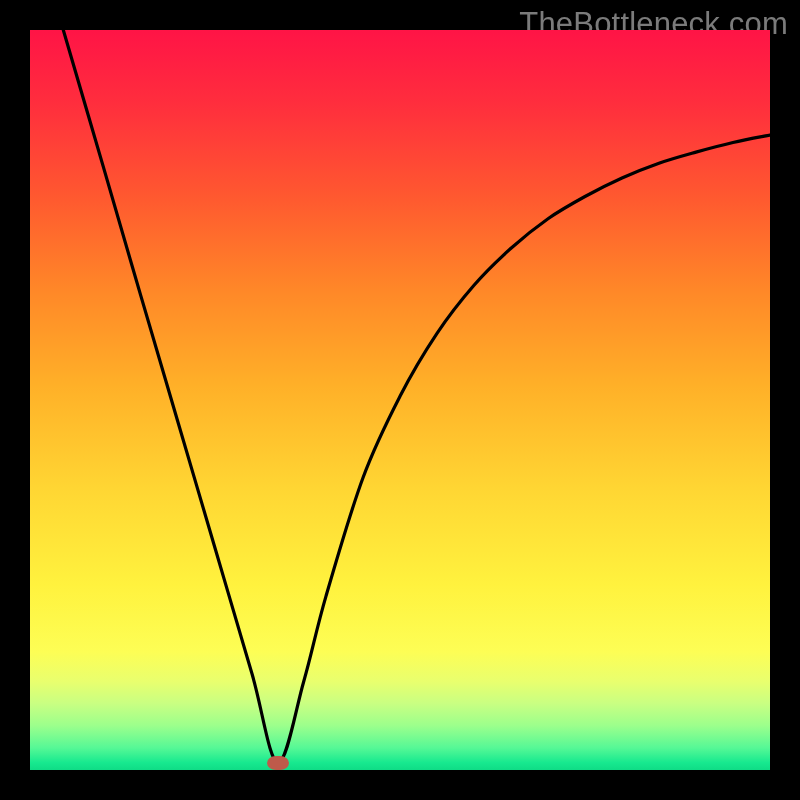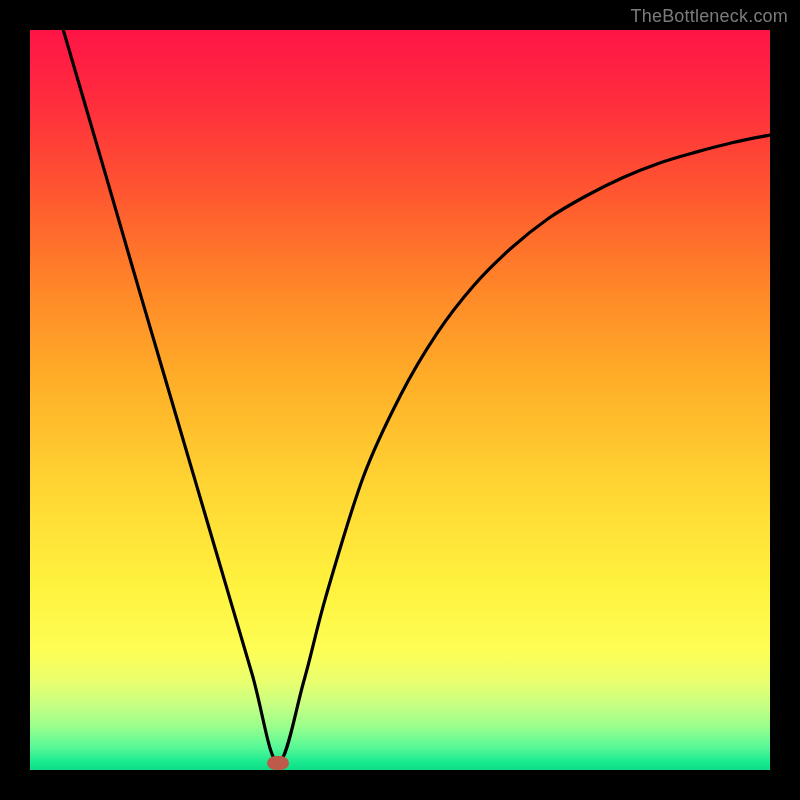--- a/index.html
+++ b/index.html
@@ -48,21 +48,21 @@
       #56f896 97%,
       #17e98f 99%,
       #0fdc86 100%
     );
   }
   .watermark {
     position: absolute;
     top: 6px;
     right: 12px;
     color: #7b7b7b;
-    font-size: 18px;
+    font-size: 31px;
     font-weight: 400;
     letter-spacing: 0.2px;
     user-select: none;
   }
   .curve {
     position: absolute;
     left: 0;
     top: 0;
     width: 740px;
     height: 740px;

